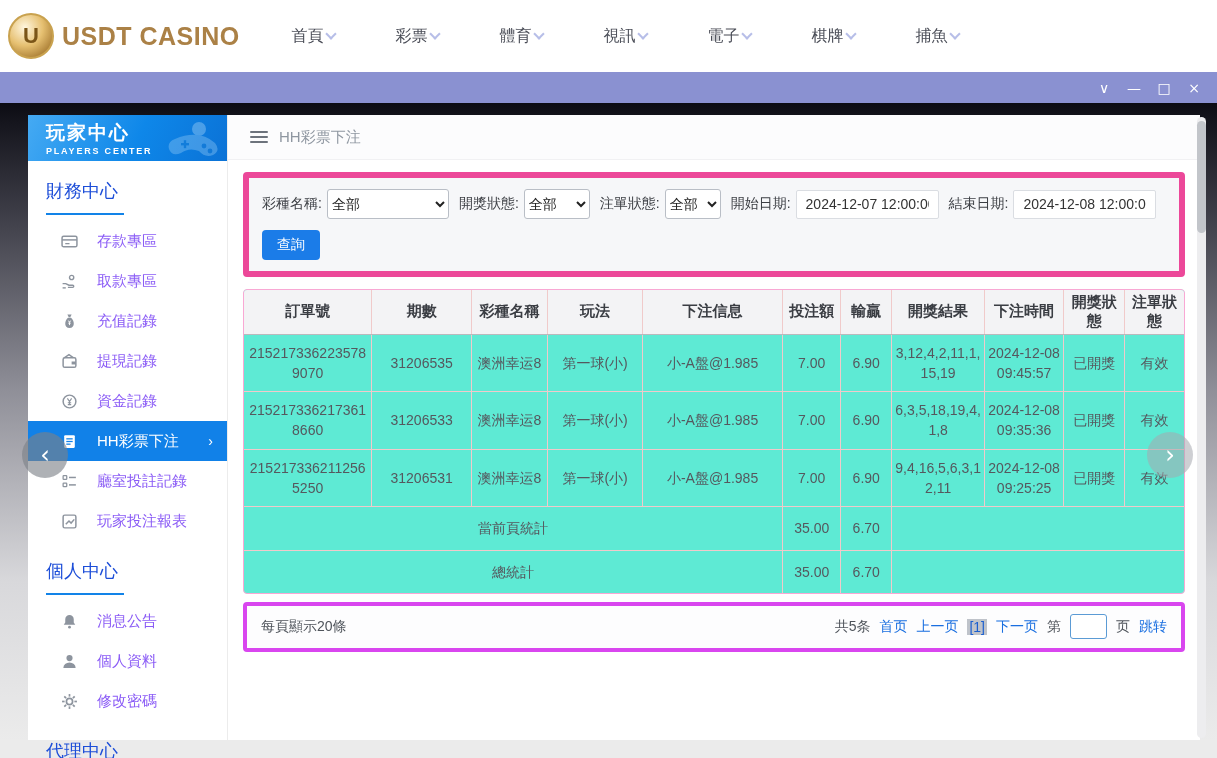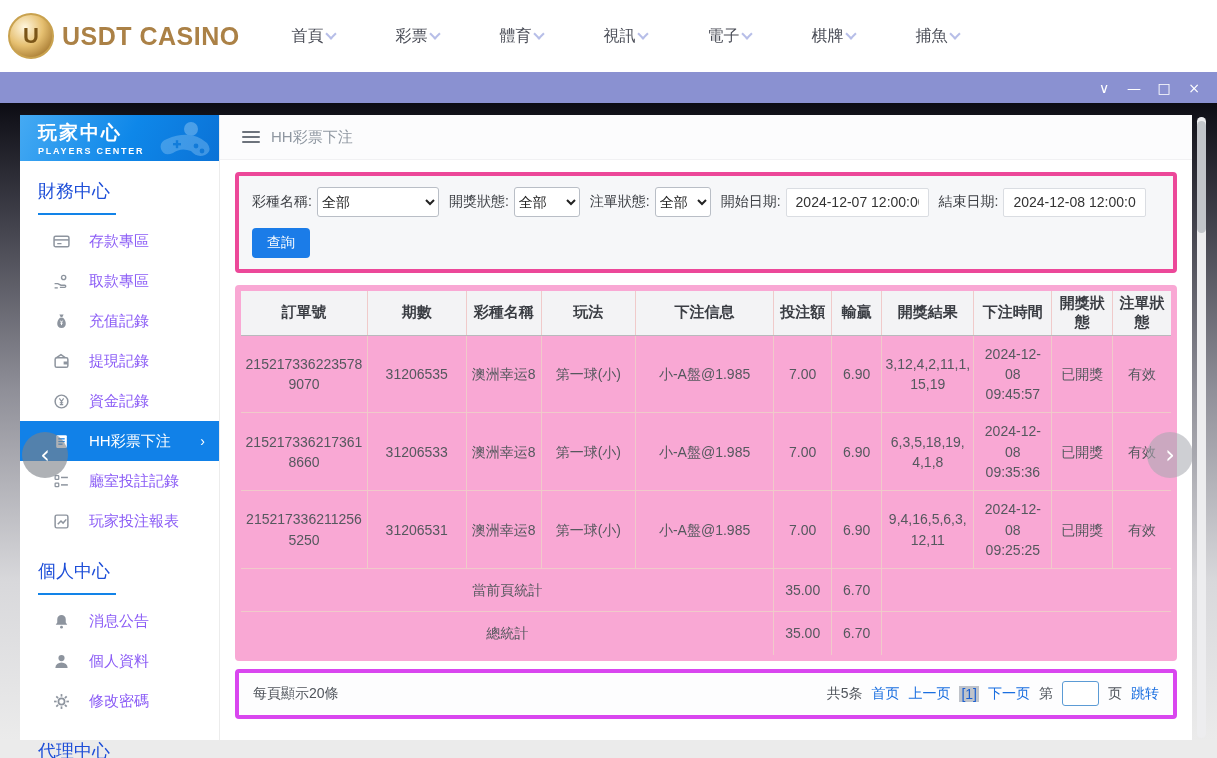--- a/index.html
+++ b/index.html
@@ -27,21 +27,21 @@
                 display:flex; align-items:center; justify-content:flex-end; padding-right:8px;
                 z-index:3; }
   .win-btn { width:30px; height:24px; color:#fff; font-size:14px; display:flex; align-items:center;
              justify-content:center; cursor:pointer; font-family:"DejaVu Sans", sans-serif; }
 
   
   .backdrop { position:absolute; top:103px; left:0; width:100%; height:637px; z-index:0;
               background:linear-gradient(180deg,#0c0c13 0%,#15151d 3%,#3f3f49 18%,#8f8f98 45%,#d8d8db 75%,#ebebeb 100%); }
 
   
-  .content { position:absolute; top:115px; left:20px; width:1172px; height:625px;
+  .content { position:absolute; top:115px; left:28px; width:1172px; height:625px;
              display:flex; background:#fff; z-index:1; }
 
   
   .sidebar { width:200px; flex:0 0 200px; background:#fff; border-right:1px solid #ececec; }
   .sidebar-head { height:46px; padding:5px 0 0 18px; color:#fff; position:relative; overflow:hidden;
                   background:linear-gradient(115deg,#45aaf3 0%,#0e87e9 55%,#0b72d6 100%); }
   .sidebar-deco { position:absolute; right:6px; top:2px; width:80px; height:44px; opacity:.35; }
   .sidebar-title { font-size:19px; font-weight:bold; letter-spacing:2px; }
   .sidebar-subtitle { font-size:9px; letter-spacing:1.8px; font-weight:bold; }
   .side-heading { color:#1d4ed8; font-size:18px; margin:18px 0 0 18px; }
@@ -58,34 +58,34 @@
   
   .main { flex:1; display:flex; flex-direction:column; background:#fff; min-width:0; }
   .page-titlebar { height:45px; flex:0 0 45px; background:#fcfcfd; border-bottom:1px solid #f1f1f3;
                    display:flex; align-items:center; gap:11px; padding-left:22px;
                    color:#8f97a1; font-size:15px; }
   .hamburger { width:18px; display:flex; flex-direction:column; gap:3px; cursor:pointer; }
   .hamburger i { height:2px; background:#6d737c; border-radius:1px; }
 
   .main-body { flex:1; padding:12px 15px 0 15px; }
 
-  .filter-panel { background:#f6f7f9; border:4px solid #ec4899; border-radius:4px; padding:11px 13px; }
+  .filter-panel { background:#f6f7f9; border:6px solid #ec4899; border-radius:4px; padding:11px 13px; }
   .filter-row { display:flex; align-items:center; font-size:14px; color:#3c3f44; white-space:nowrap; }
   .filter-row label { margin-right:5px; }
   .filter-row .grp { margin-right:10px; display:flex; align-items:center; }
   select.fsel { height:30px; border:1px solid #b9bec6; border-radius:3px; background:#fff;
                 font-size:14px; color:#222; font-family:inherit; }
   .w-lg { width:122px; } .w-sm { width:66px; } .w-xs { width:56px; }
   .date-input { height:29px; border:1px solid #dadde2; border-radius:2px; padding:0 9px;
                 font-size:14px; color:#333; width:143px; font-family:inherit; background:#fff; }
   .query-btn { margin-top:11px; background:#1b7ce8; color:#fff; border:none; border-radius:4px;
                height:30px; padding:0 15px; font-size:14px; cursor:pointer; }
 
   
-  .table-wrap { margin-top:12px; border:6px solid #f9a8d4; border-radius:4px; overflow:hidden; background:#f9a8d4; }
+  .table-wrap { margin-top:12px; border:1px solid #f9a8d4; border-radius:4px; overflow:hidden; background:#5eead4; }
   table { width:100%; border-collapse:collapse; table-layout:fixed; }
   thead th { height:44px; background:#f3f3f5; color:#3a3d43; font-size:15px; font-weight:bold;
              border-left:1px solid #f0caca; border-bottom:1px solid #b9b9bd; padding:0 1px; }
   thead th:first-child { border-left:none; }
   tbody td { border-left:1px solid #f0caca; border-top:1px solid #f0caca; text-align:center;
              color:#55585e; font-size:14px; line-height:1.45; padding:8px 3px; }
   tbody td:first-child { border-left:none; }
   tbody tr:first-child td { border-top:none; }
   td.brk { word-break:break-all; }
   tr.summary td { padding:11px 3px; }

